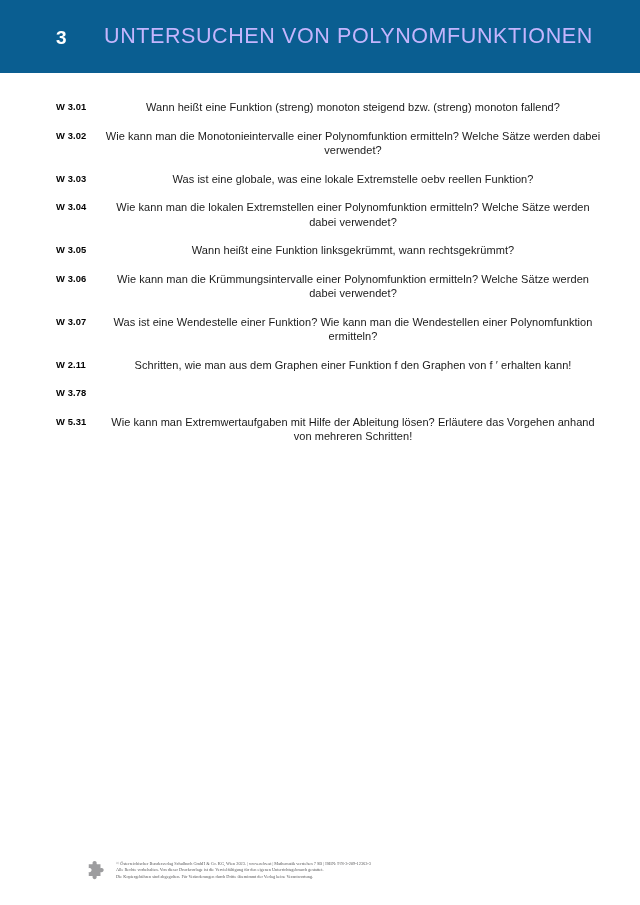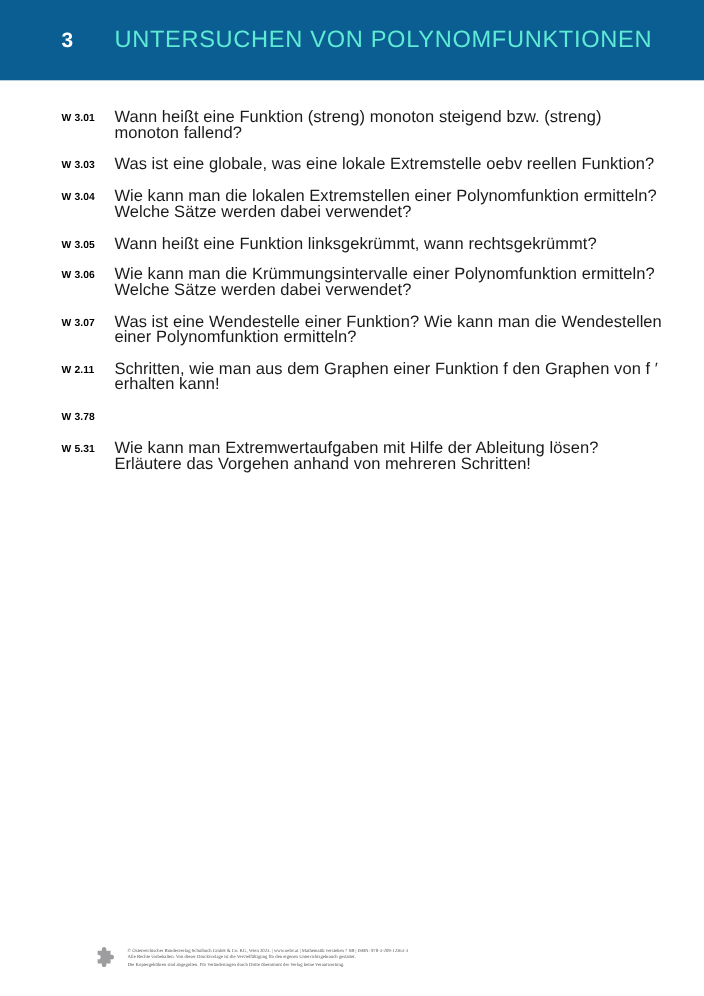--- a/index.html
+++ b/index.html
@@ -37,21 +37,21 @@
     font-size: 19px;
     font-weight: bold;
     line-height: 1;
     letter-spacing: 0;
   }
   .header-title {
     position: absolute;
     left: 104px;
     top: 50%;
     transform: translateY(-52%);
-    color: #5eead4;
+    color: #c4b5fd;
     font-size: 21.5px;
     font-weight: normal;
     line-height: 1;
     letter-spacing: 0.6px;
     transform-origin: left center;
     white-space: nowrap;
     font-stretch: condensed;
   }
 
   
@@ -71,24 +71,24 @@
     flex: 0 0 48px;
     font-size: 9.4px;
     font-weight: bold;
     line-height: 14.2px;
     color: #000000;
     letter-spacing: 0.1px;
     white-space: nowrap;
   }
   .question-text {
     flex: 1 1 auto;
-    font-size: 15px;
+    font-size: 11px;
     line-height: 14.2px;
     color: #1a1a1a;
-    text-align: left;
+    text-align: center;
     letter-spacing: 0.05px;
   }
 
   
   .footer {
     position: absolute;
     left: 0;
     bottom: 0;
     width: 640px;
     height: 55px;
@@ -131,20 +131,24 @@
   <span class="header-title">UNTERSUCHEN VON POLYNOMFUNKTIONEN</span>
 </div>
 
 <div class="question-list">
 
   <div class="question-row">
     <div class="question-code">W 3.01</div>
     <div class="question-text">Wann heißt eine Funktion (streng) monoton steigend bzw. (streng) monoton fallend?</div>
   </div>
 
+  <div class="question-row">
+    <div class="question-code">W 3.02</div>
+    <div class="question-text">Wie kann man die Monotonieintervalle einer Polynomfunktion ermitteln? Welche Sätze werden dabei verwendet?</div>
+  </div>
 
   <div class="question-row">
     <div class="question-code">W 3.03</div>
     <div class="question-text">Was ist eine globale, was eine lokale Extremstelle oebv reellen Funktion?</div>
   </div>
 
   <div class="question-row">
     <div class="question-code">W 3.04</div>
     <div class="question-text">Wie kann man die lokalen Extremstellen einer Polynomfunktion ermitteln? Welche Sätze werden dabei verwendet?</div>
   </div>

